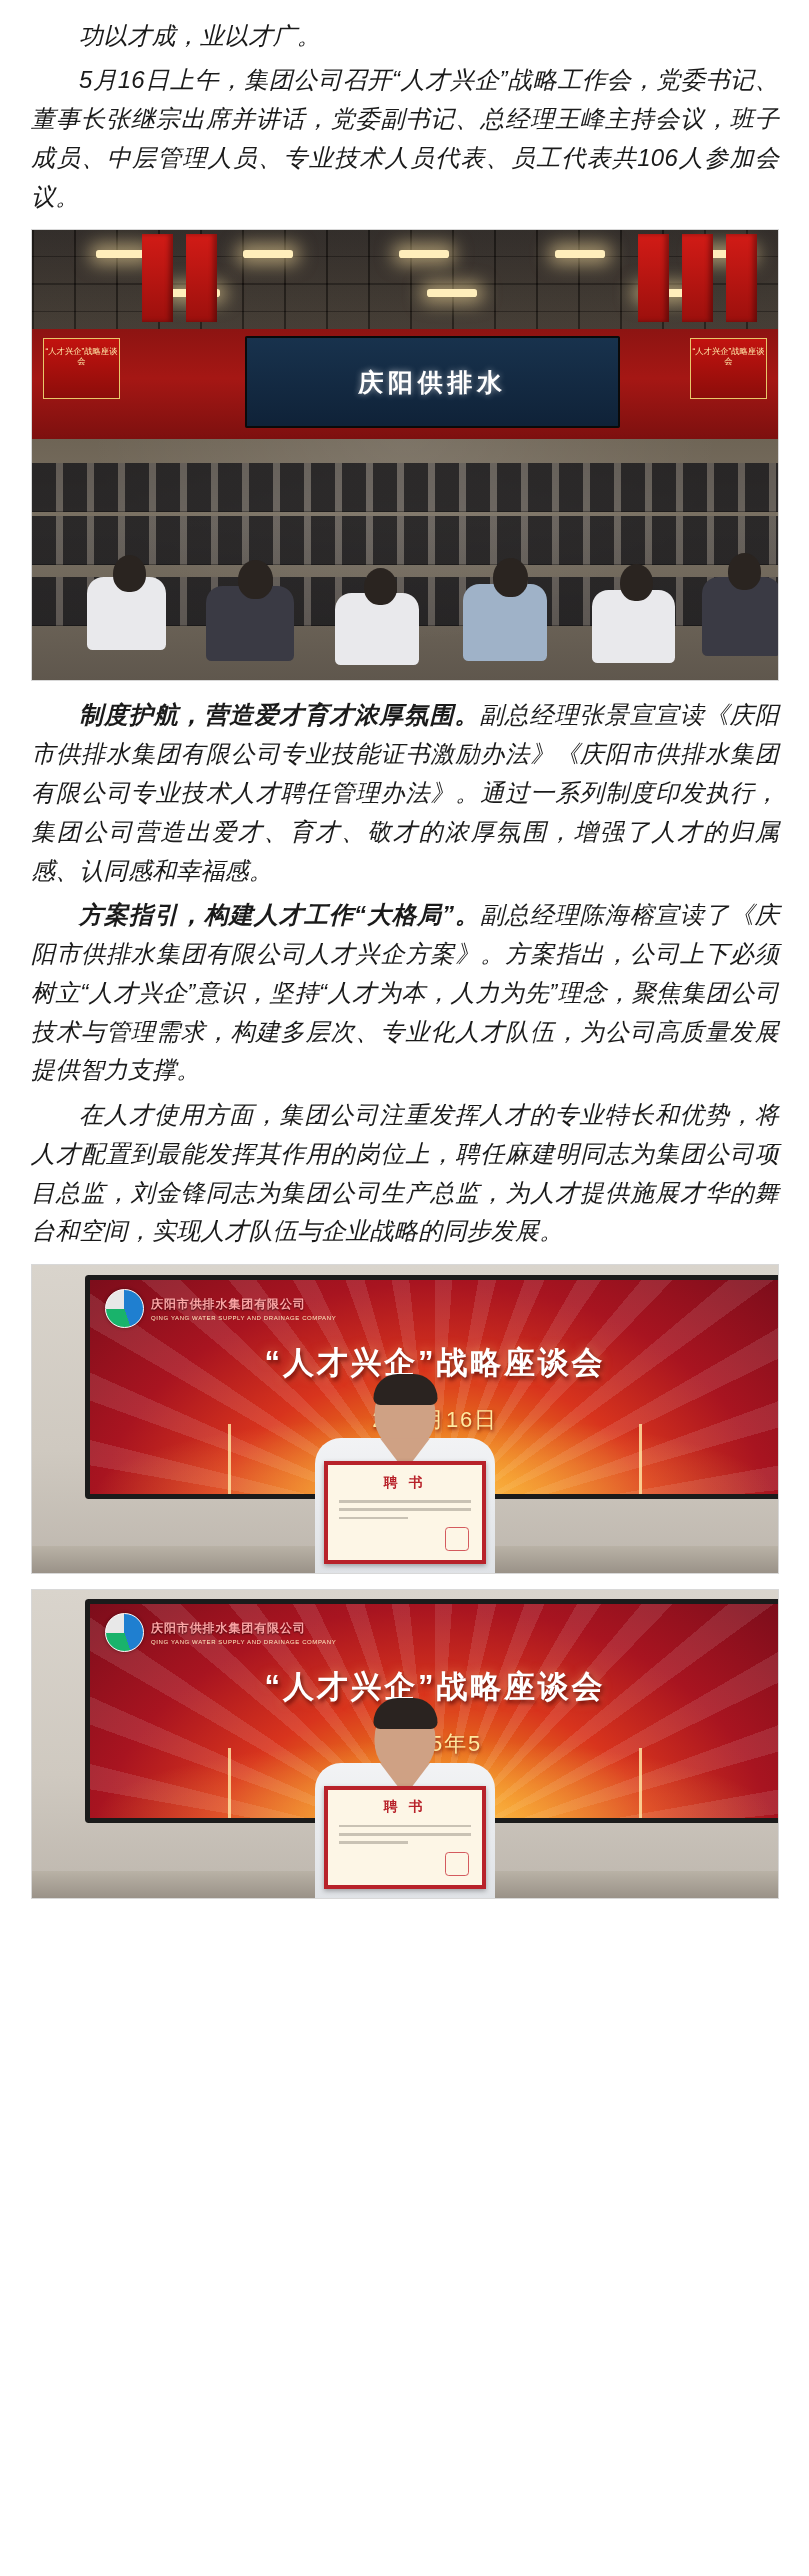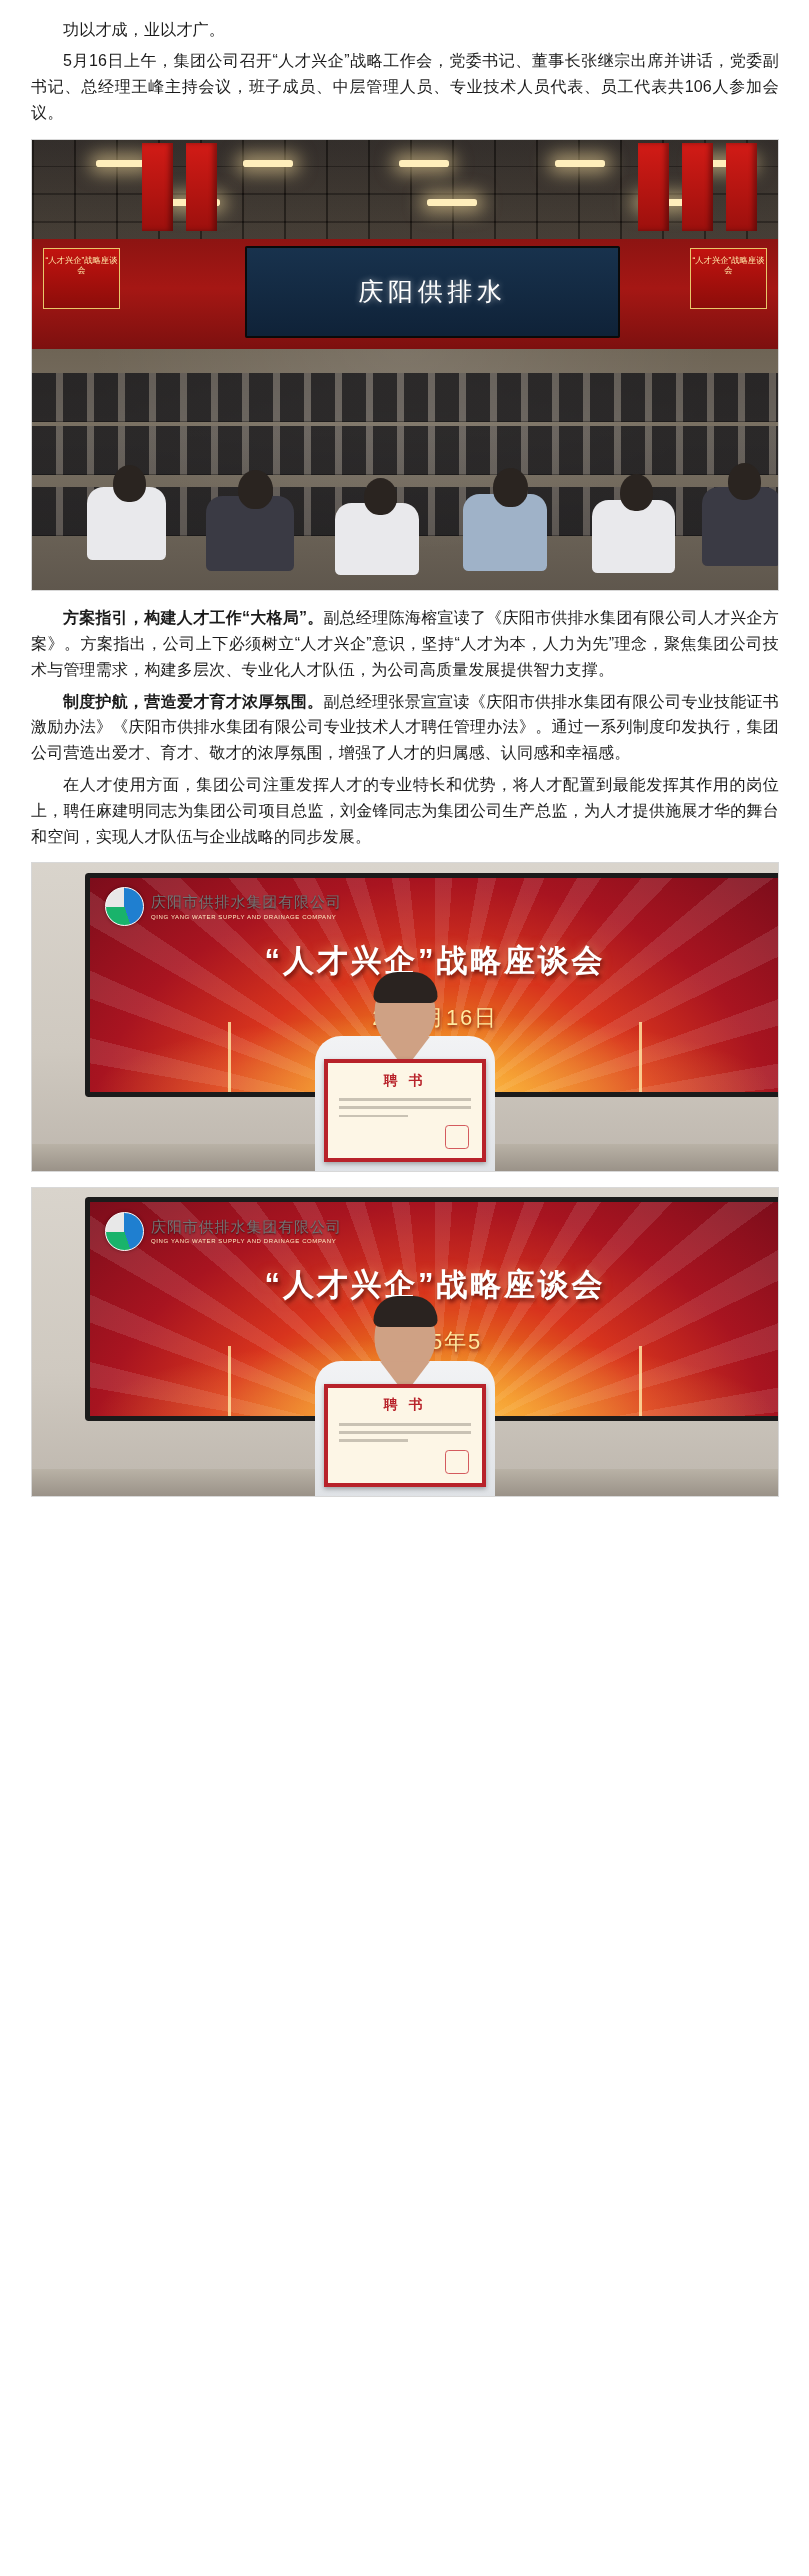--- a/index.html
+++ b/index.html
@@ -12,26 +12,27 @@
     font-family: "Liberation Sans", "DejaVu Sans", sans-serif;
     color: #1a1a1a;
   }
   .page {
     width: 810px;
     box-sizing: border-box;
     padding: 16.5px 31px 24px 31px;
     background: #ffffff;
   }
   p.para {
-    font-size: 16px;
+    font-size: 24px;
     line-height: 1.62;
     margin: 0 0 5.5px 0;
     text-align: justify;
     text-justify: inter-ideograph;
     letter-spacing: 0.2px;
+    font-style: italic;
   }
   p.indent {
     text-indent: 2em;
   }
   .bold-lead {
     font-weight: bold;
   }
 
   
   .photo {
@@ -85,21 +86,21 @@
     background: linear-gradient(to bottom, #18324d, #0f2238);
     border: 2.8px solid #0a0a0a;
     border-radius: 1.8px;
     display: flex;
     align-items: center;
     justify-content: center;
   }
   .screen-title {
     color: #ffffff;
     font-size: 25px;
-    font-weight: normal;
+    font-weight: bold;
     letter-spacing: 4.6px;
     text-shadow: 0 0 6.4px rgba(255,255,255,0.6);
   }
   .side-banner {
     position: absolute;
     top: 108px;
     width: 77px; height: 61px;
     background: linear-gradient(to bottom, #c2130f, #8c0d0a);
     border: 1.8px solid #e8c86a;
     color: #ffe9a8;
@@ -193,23 +194,23 @@
     gap: 7.3px;
   }
   .logo-mark {
     width: 37px; height: 37px;
     border-radius: 50%;
     background: conic-gradient(#1f7fd0 0 45%, #19b36b 45% 75%, #e8e8e8 75% 100%);
     border: 1.8px solid #ffffff;
     box-shadow: 0 0 3.7px rgba(0,0,0,0.4);
   }
   .logo-text-cn {
-    color: #737373;
-    font-size: 15px;
-    font-weight: normal;
+    color: #fca5a5;
+    font-size: 12px;
+    font-weight: bold;
     letter-spacing: 0.9px;
     text-shadow: 0 0.9px 1.8px rgba(0,0,0,0.6);
   }
   .logo-text-en {
     color: #ffe9c0;
     font-size: 6px;
     letter-spacing: 0.6px;
     margin-top: 1.8px;
   }
   .tv-headline {
@@ -364,25 +365,25 @@
 
       <div class="torso" style="left:560px;top:151px;width:83px;height:73px;"></div>
       <div class="head" style="left:588px;top:125px;width:33px;height:37px;"></div>
 
       <div class="torso dark" style="left:670px;top:138px;width:79px;height:79px;"></div>
       <div class="head" style="left:696px;top:114px;width:33px;height:37px;"></div>
     </div>
   </div>
 
   <p class="para indent">
+    <span class="bold-lead">制度护航，营造爱才育才浓厚氛围。</span><span>副总经理张景宣宣读《庆阳市供排水集团有限公司专业技能证书激励办法》《庆阳市供排水集团有限公司专业技术人才聘任管理办法》。通过一系列制度印发执行，集团公司营造出爱才、育才、敬才的浓厚氛围，增强了人才的归属感、认同感和幸福感。</span>
+  </p>
+
+  <p class="para indent">
     <span class="bold-lead">方案指引，构建人才工作“大格局”。</span><span>副总经理陈海榕宣读了《庆阳市供排水集团有限公司人才兴企方案》。方案指出，公司上下必须树立“人才兴企”意识，坚持“人才为本，人力为先”理念，聚焦集团公司技术与管理需求，构建多层次、专业化人才队伍，为公司高质量发展提供智力支撑。</span>
-  </p>
-
-  <p class="para indent">
-    <span class="bold-lead">制度护航，营造爱才育才浓厚氛围。</span><span>副总经理张景宣宣读《庆阳市供排水集团有限公司专业技能证书激励办法》《庆阳市供排水集团有限公司专业技术人才聘任管理办法》。通过一系列制度印发执行，集团公司营造出爱才、育才、敬才的浓厚氛围，增强了人才的归属感、认同感和幸福感。</span>
   </p>
 
 
   <p class="para indent">在人才使用方面，集团公司注重发挥人才的专业特长和优势，将人才配置到最能发挥其作用的岗位上，聘任麻建明同志为集团公司项目总监，刘金锋同志为集团公司生产总监，为人才提供施展才华的舞台和空间，实现人才队伍与企业战略的同步发展。</p>
 
   <div class="photo photo-2">
     <div class="tv">
       <div class="tv-inner"></div>
       <div class="tv-rays"></div>
       <div class="tv-bridge"></div>

